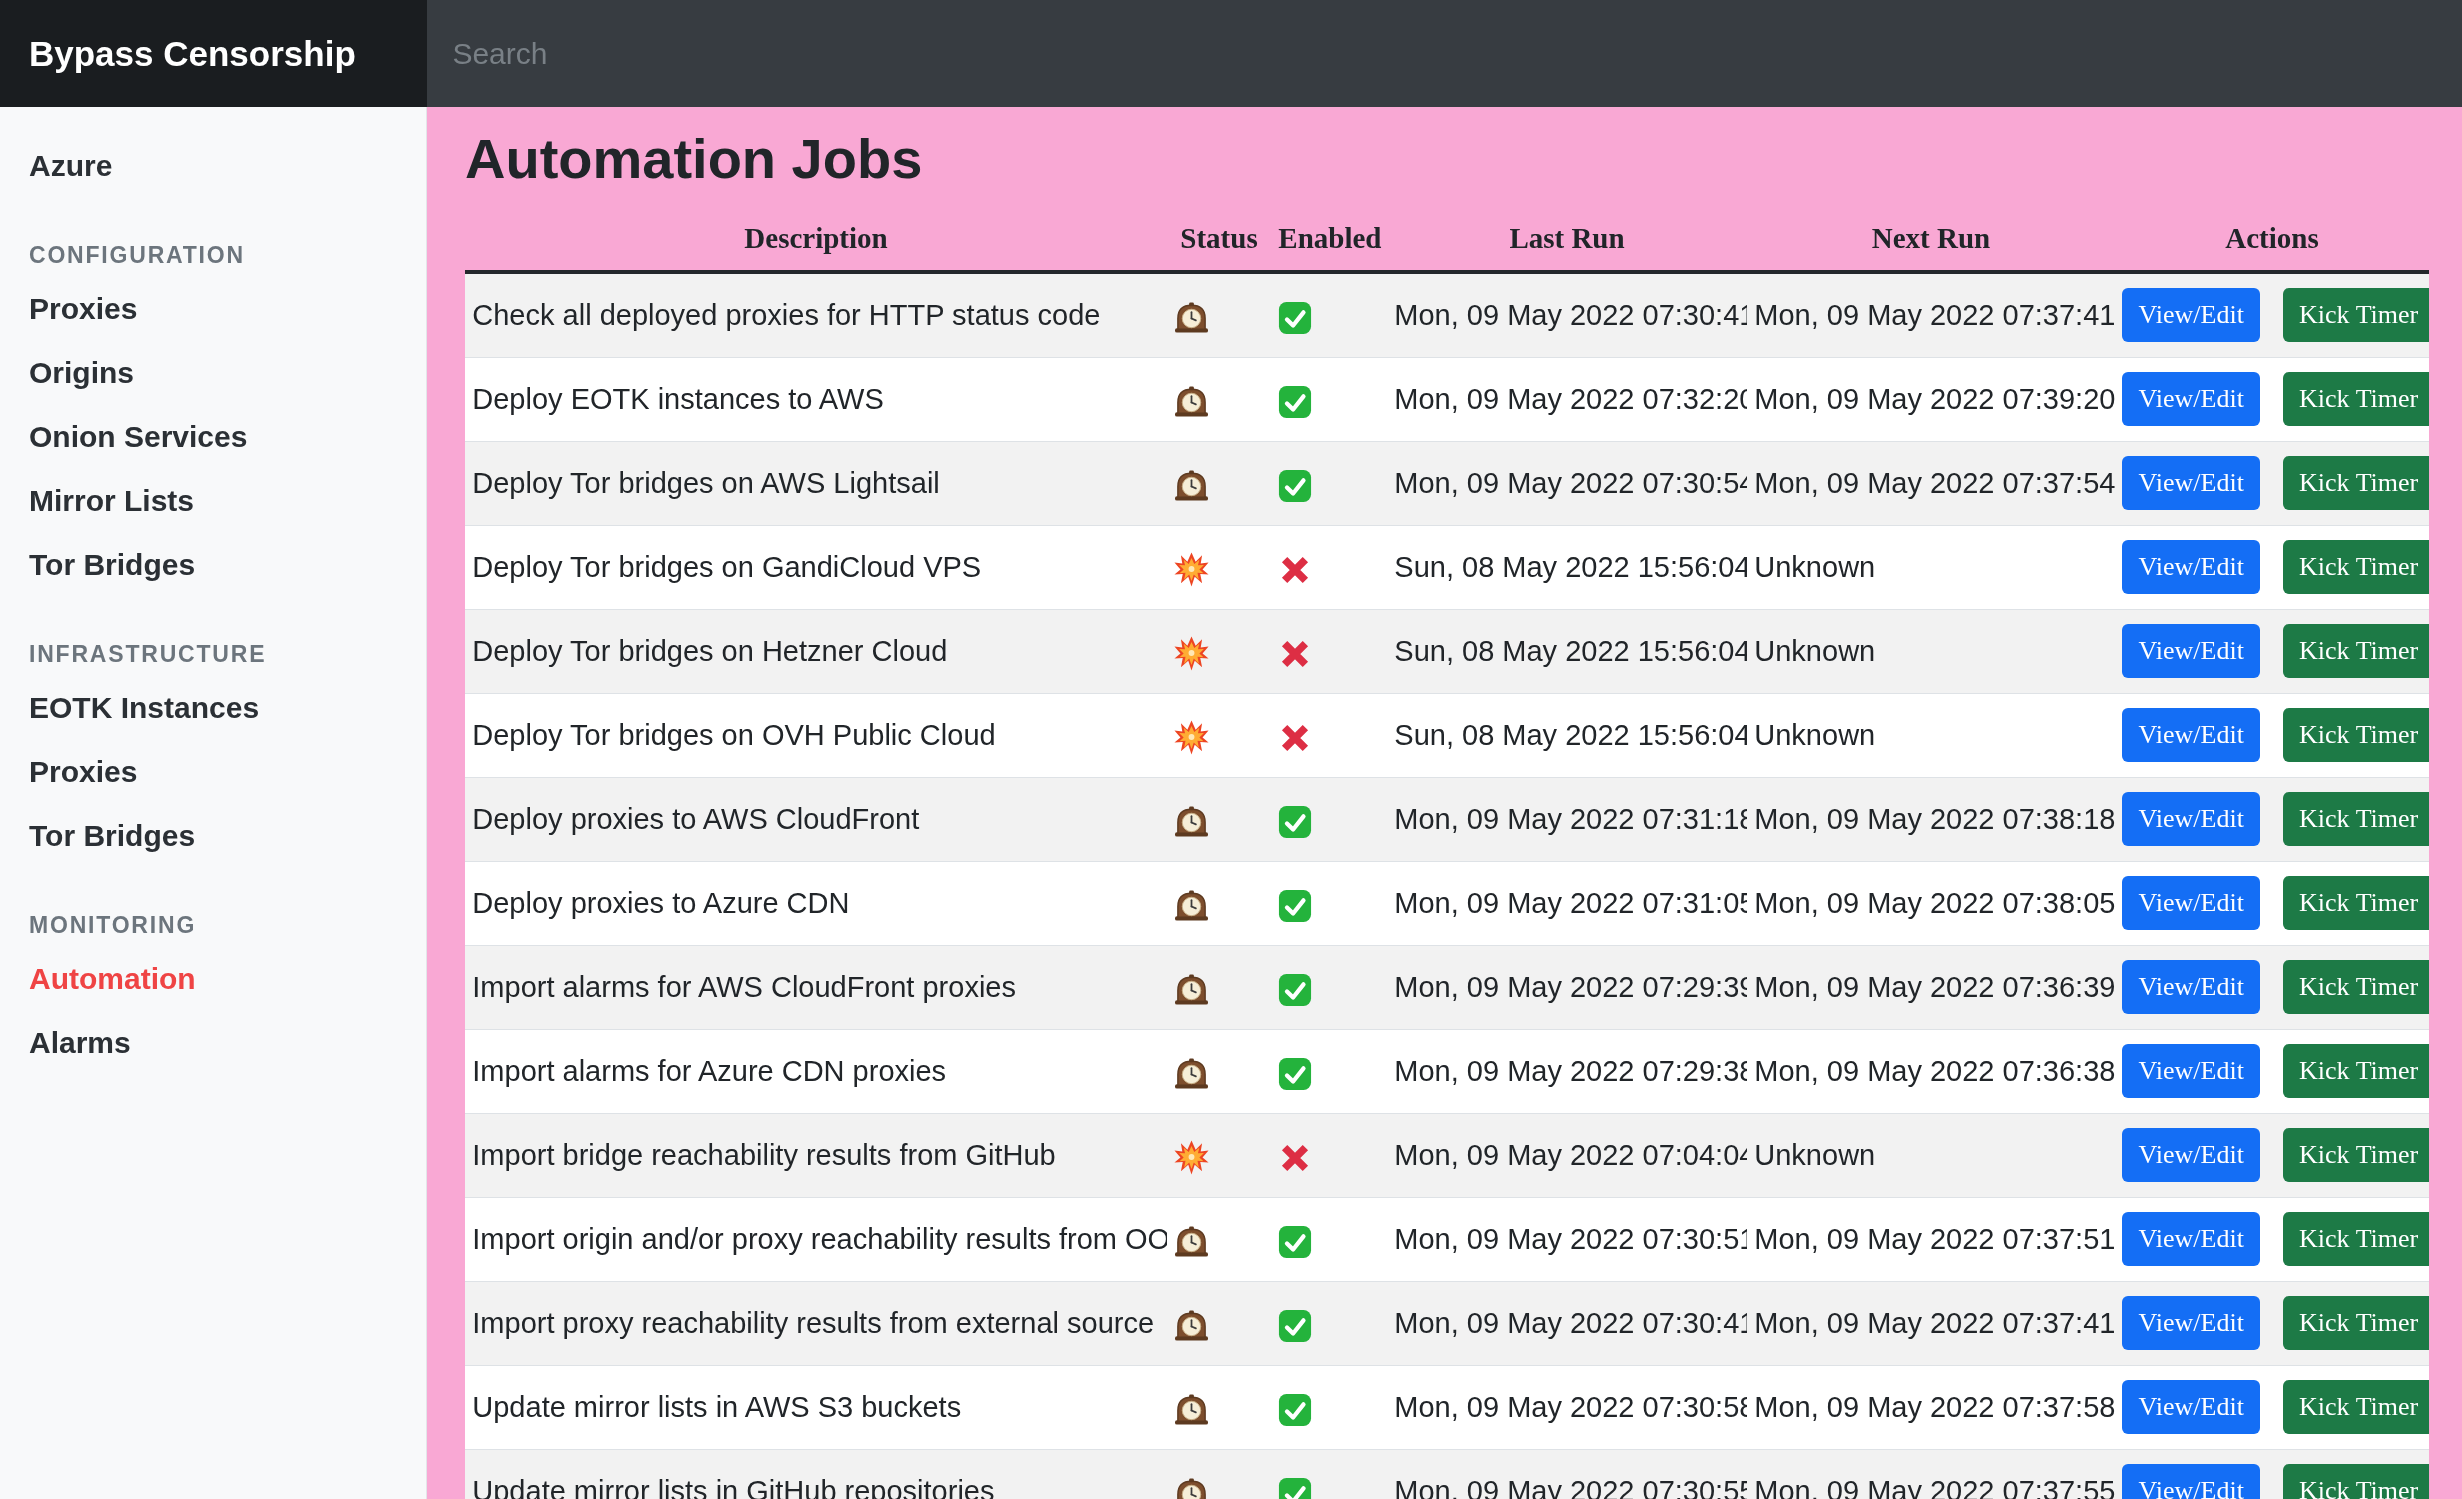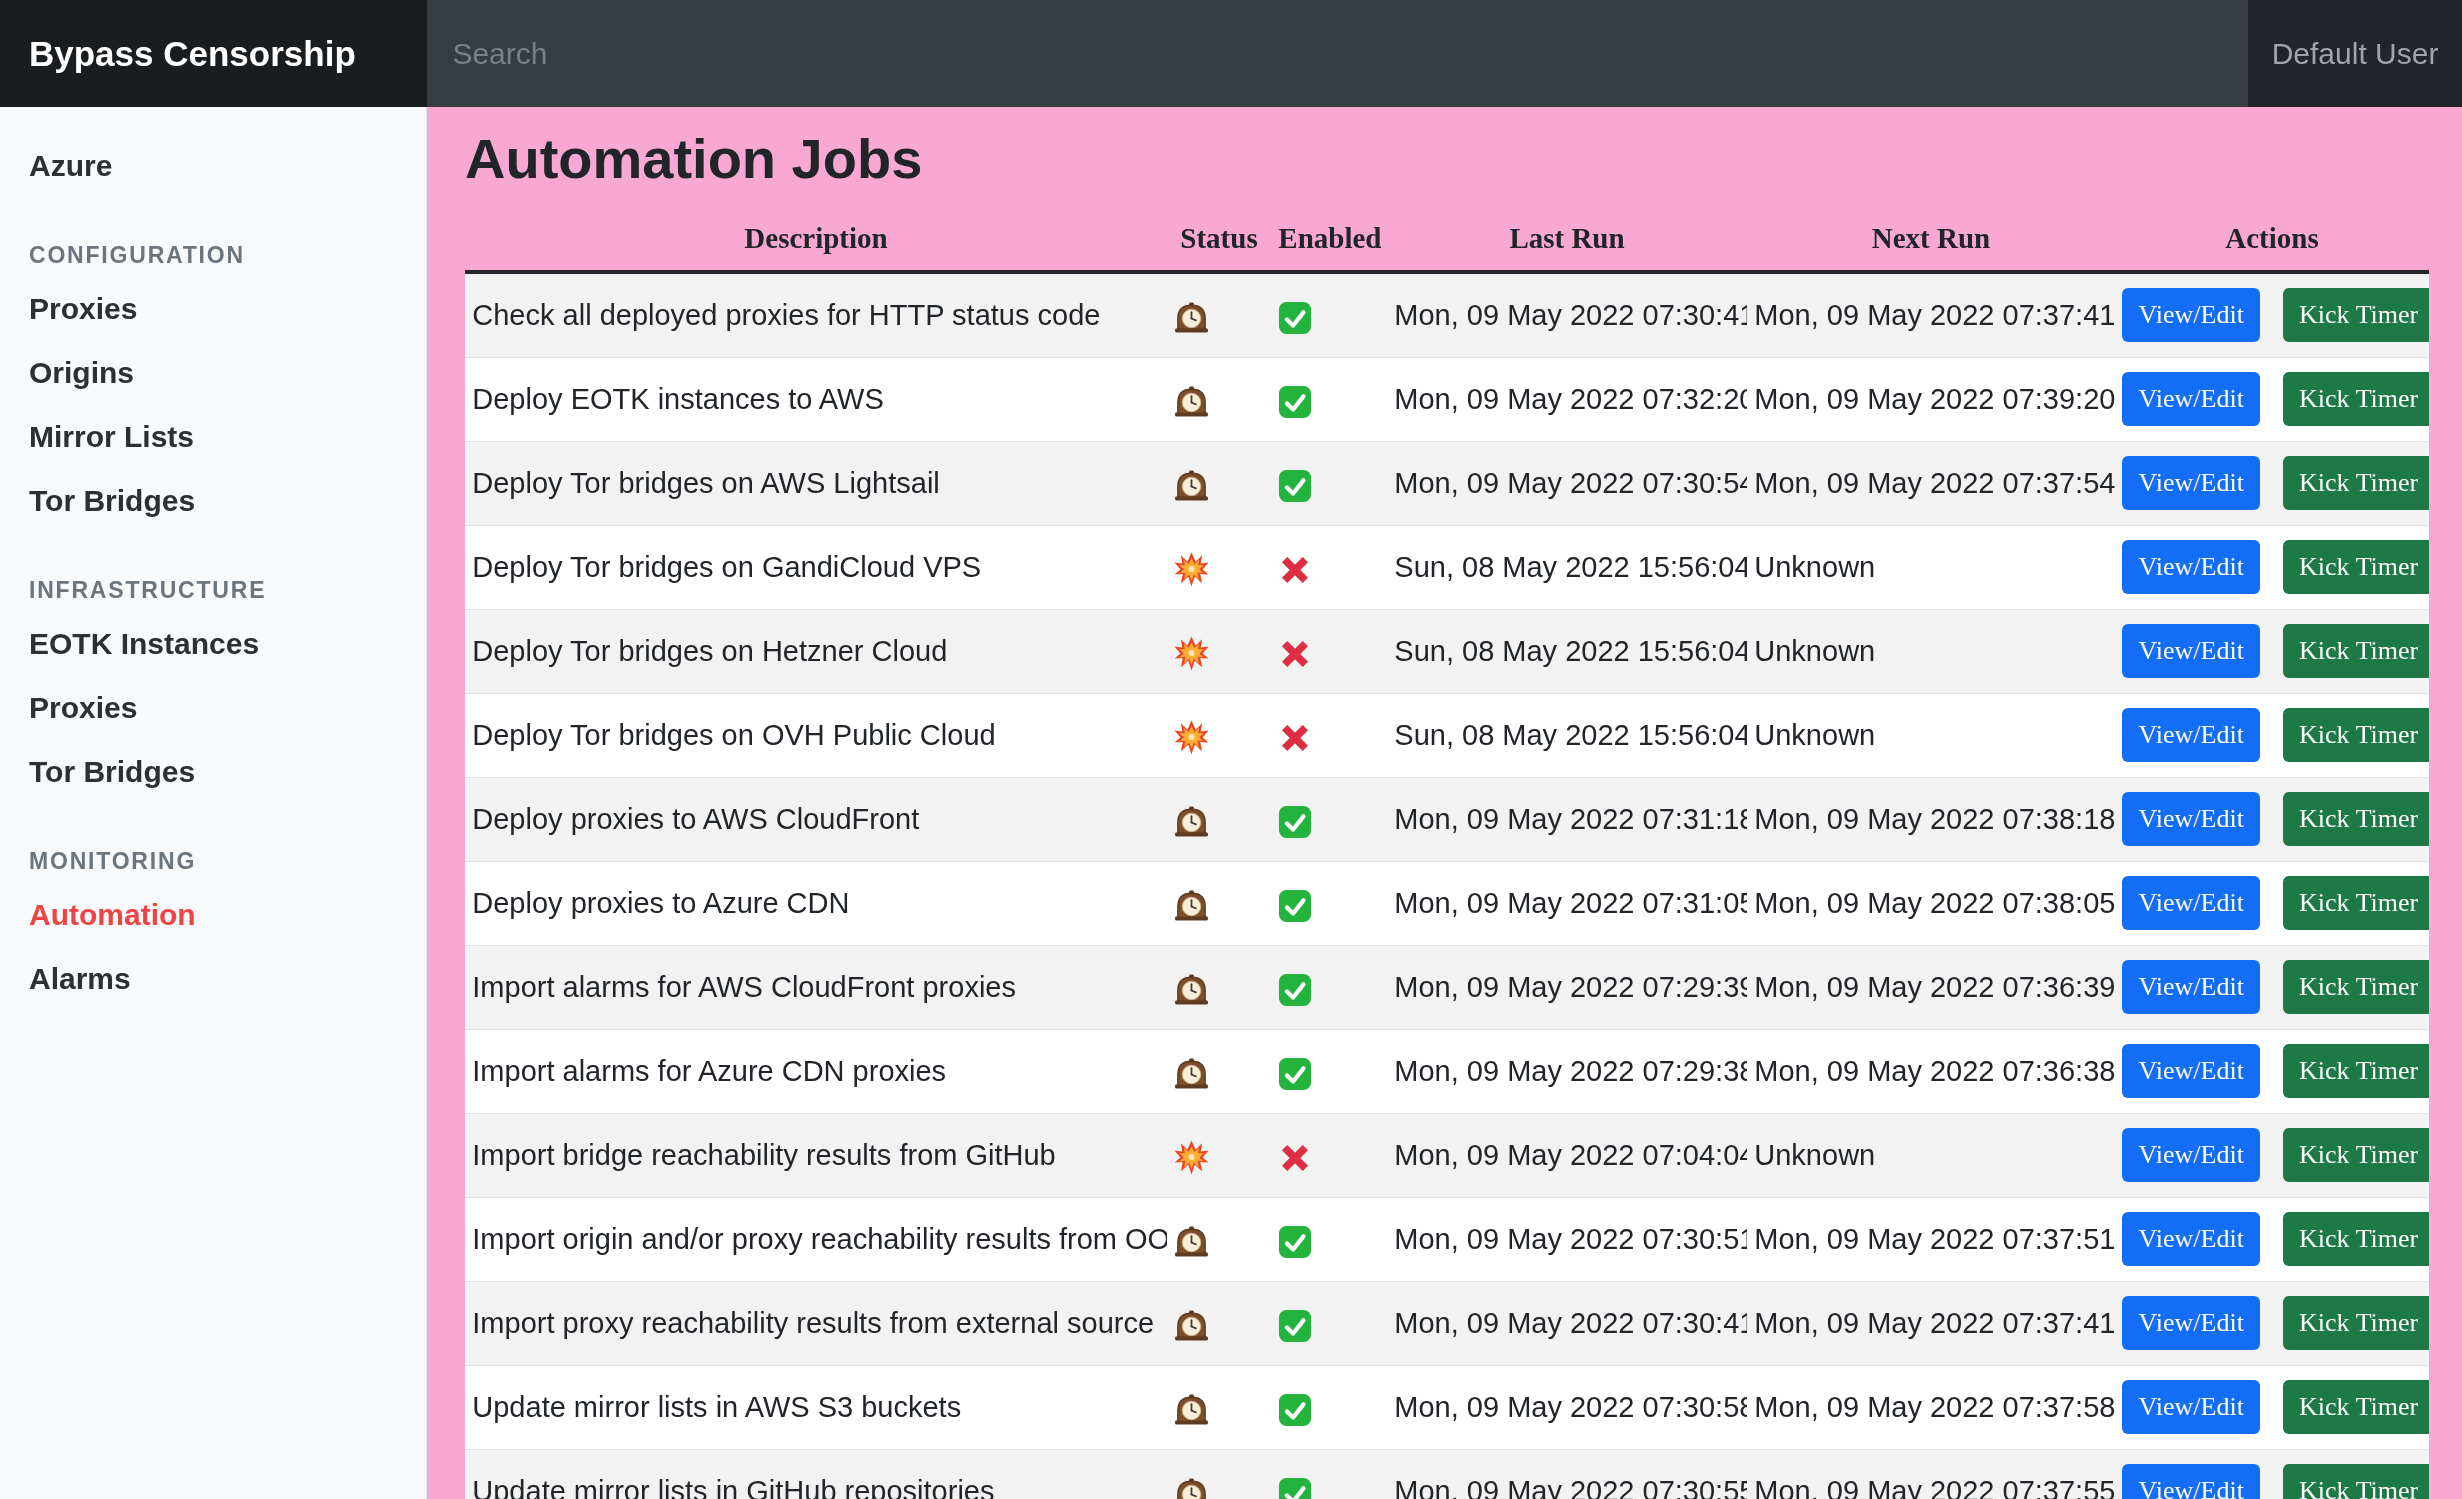--- a/index.html
+++ b/index.html
@@ -146,41 +146,39 @@
       <path d="M7 7 L29 29 M29 7 L7 29" stroke="#dd2e44" stroke-width="8" stroke-linecap="butt"></path>
     </g>
   </defs>
 </svg>
 
 <header class="navbar">
   <div class="brand-area">
     <a href="#" class="brand">Bypass Censorship</a>
   </div>
   <input class="search-input" type="text" placeholder="Search" style="">
-  <div class="user-area">
-    <a href="#" class="user-link">Default User</a>
-  </div>
 </header>
 
 <div class="layout">
 
   <nav class="sidebar">
     <div id="sidebar-nav">
   <div class="nav-section">
 
     <div class="nav-items">
             <a href="#" class="nav-link">Azure</a>
           </div>
   </div>
 
   <div class="nav-section">
     <div class="nav-heading">CONFIGURATION</div>
     <div class="nav-items">
             <a href="#" class="nav-link">Proxies</a>
             <a href="#" class="nav-link">Origins</a>
+            <a href="#" class="nav-link">Onion Services</a>
             <a href="#" class="nav-link">Mirror Lists</a>
             <a href="#" class="nav-link">Tor Bridges</a>
           </div>
   </div>
 
   <div class="nav-section">
     <div class="nav-heading">INFRASTRUCTURE</div>
     <div class="nav-items">
             <a href="#" class="nav-link">EOTK Instances</a>
             <a href="#" class="nav-link">Proxies</a>

